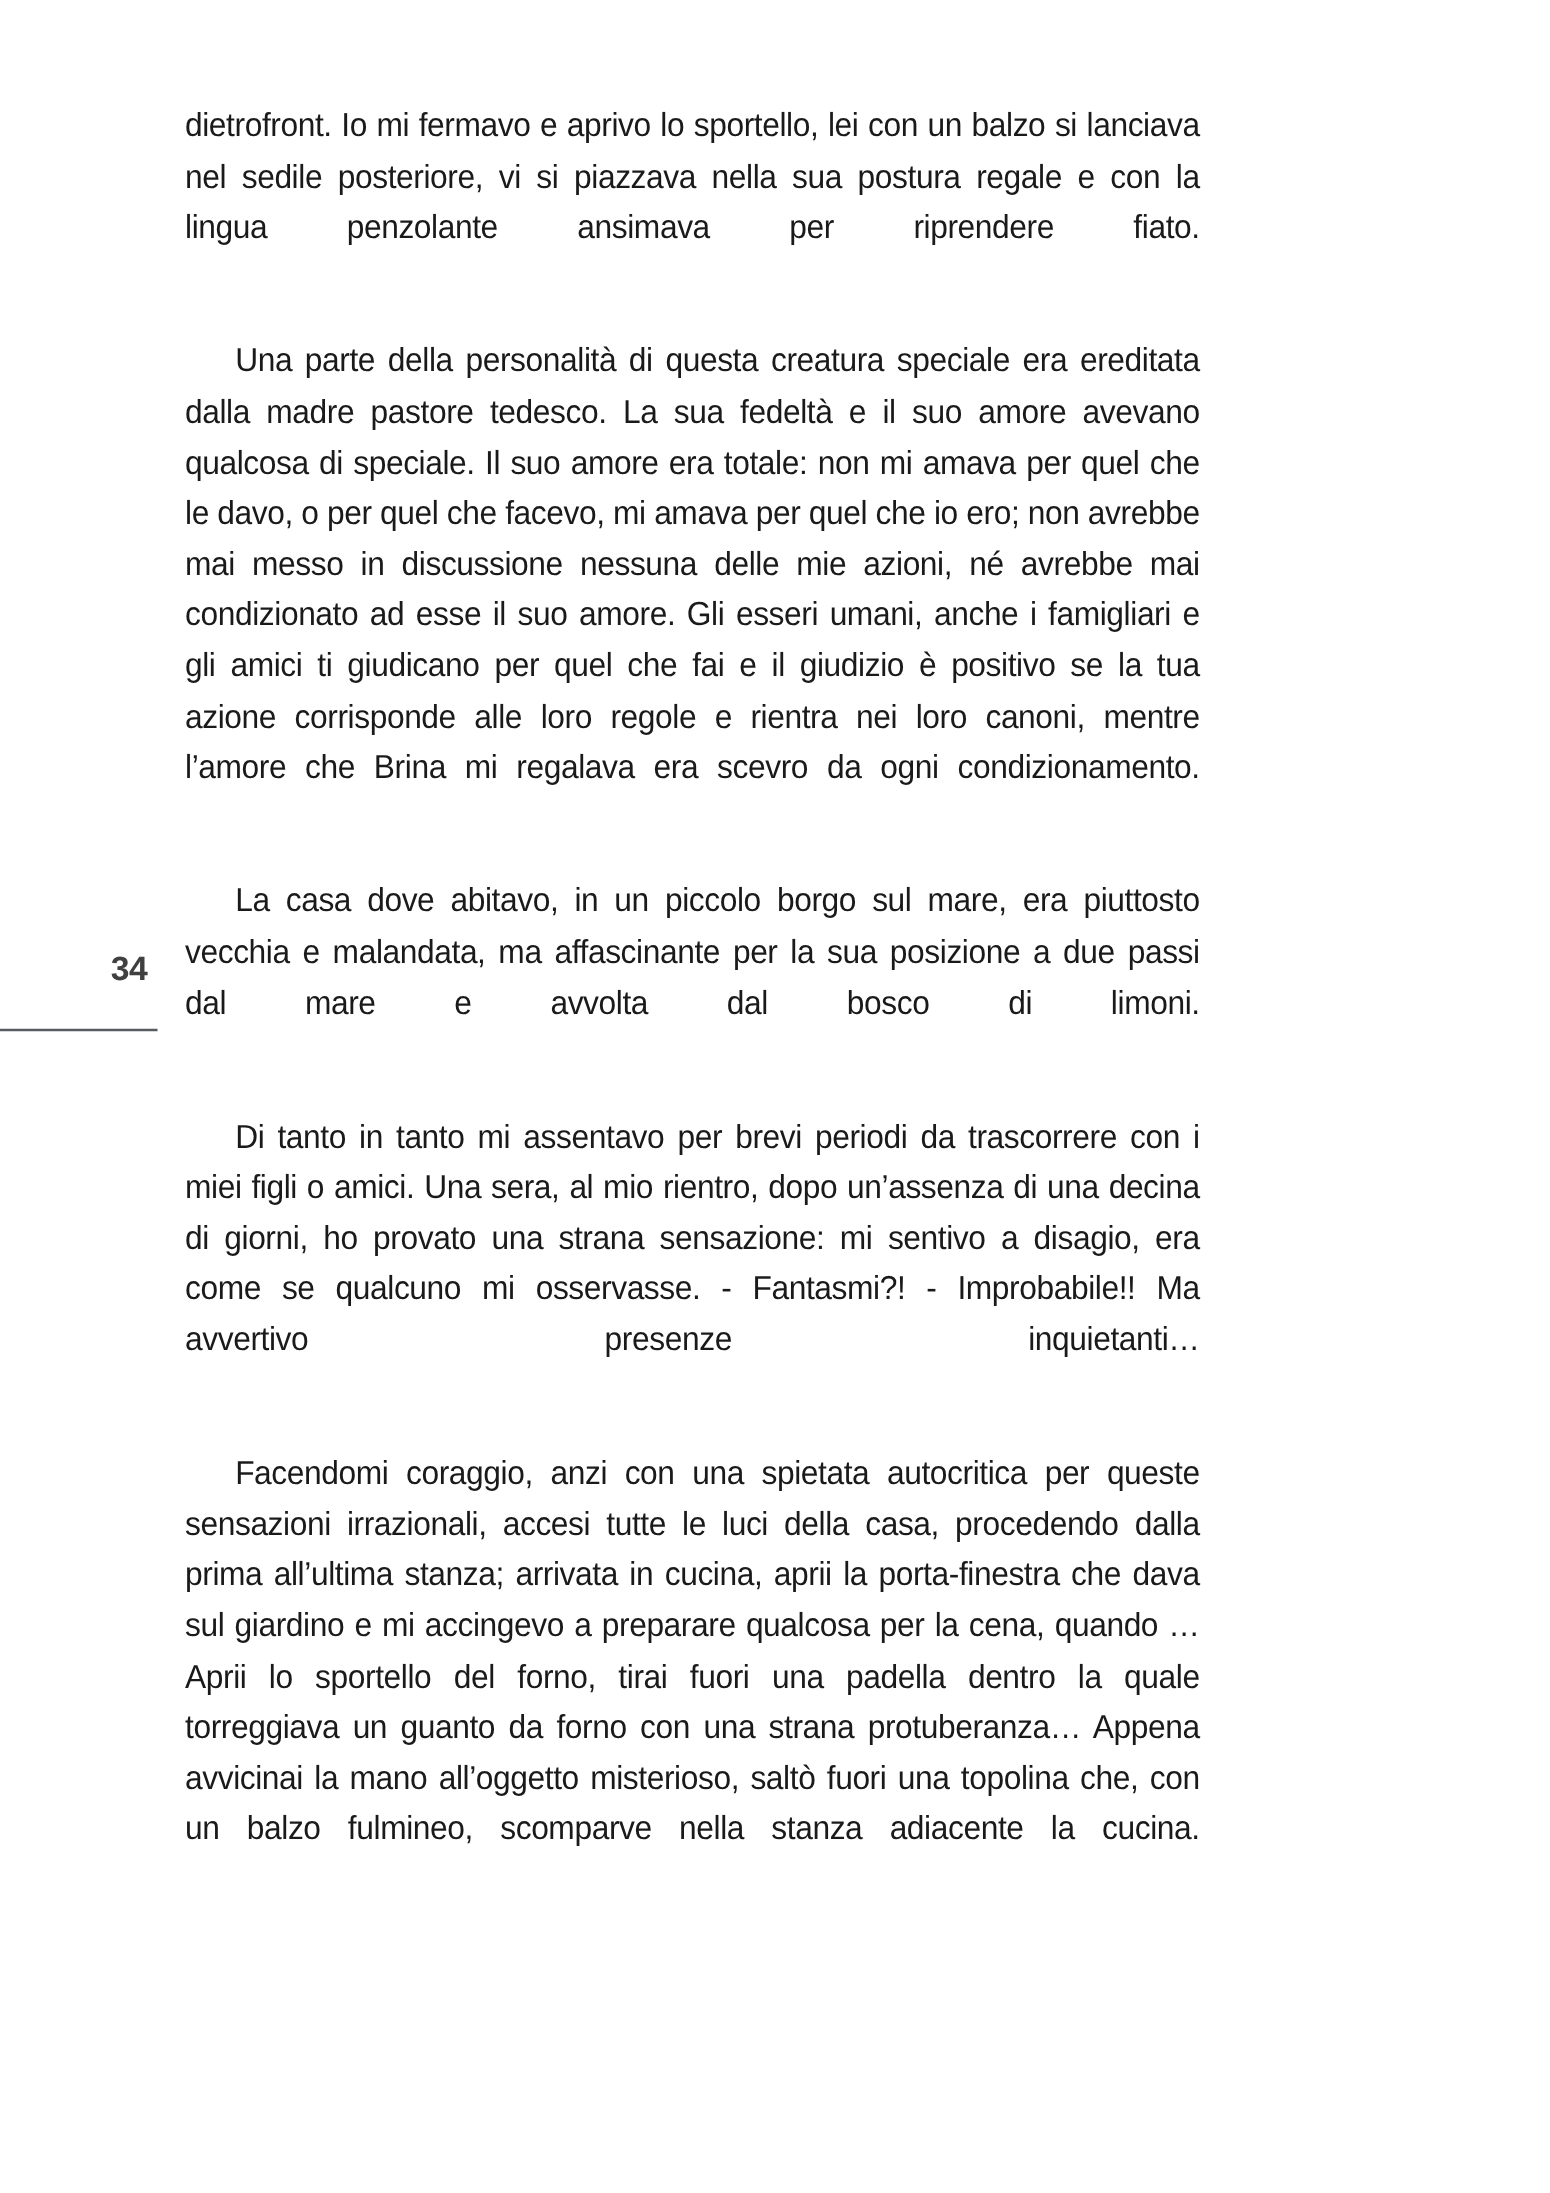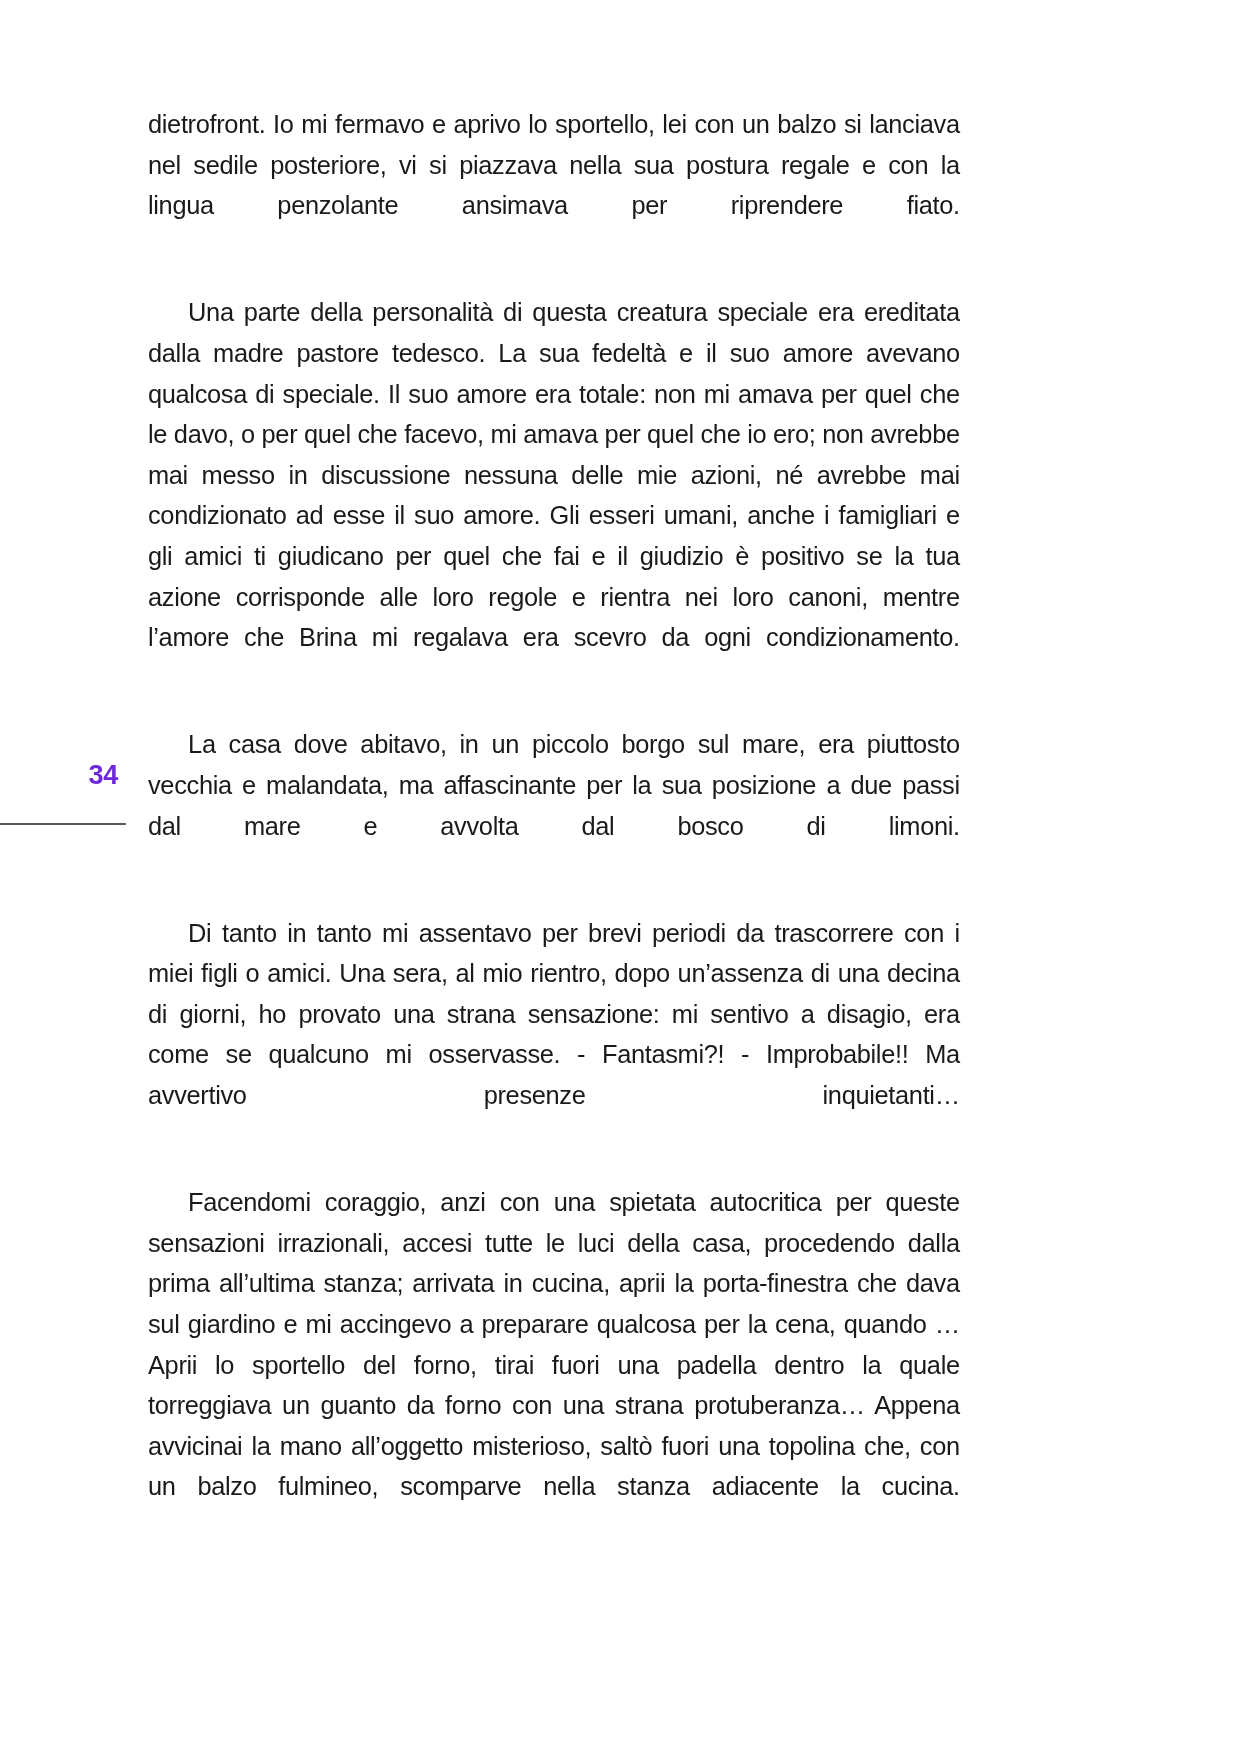--- a/index.html
+++ b/index.html
@@ -31,38 +31,38 @@
     width: 126px;
     height: 70px;
   }
   .folio-number {
     position: absolute;
     right: 8px;
     top: 0;
     font-size: 27px;
     font-weight: bold;
     letter-spacing: -0.3px;
-    color: #6d28d9;
+    color: #404040;
     line-height: 1;
     font-family: "Liberation Sans", "DejaVu Sans", sans-serif;
   }
   .folio-rule {
     position: absolute;
     left: 0;
     top: 61px;
     width: 126px;
     height: 0;
     border-top: 2px solid #555b60;
   }
 
   
   .text-column {
     position: absolute;
     left: 148px;
-    top: 104px;
+    top: 80px;
     width: 812px;
   }
 
   .para {
     margin: 0;
     font-size: 26.6px;
     line-height: 40.6px;
     text-align: justify;
     text-justify: inter-word;
     letter-spacing: -0.35px;

